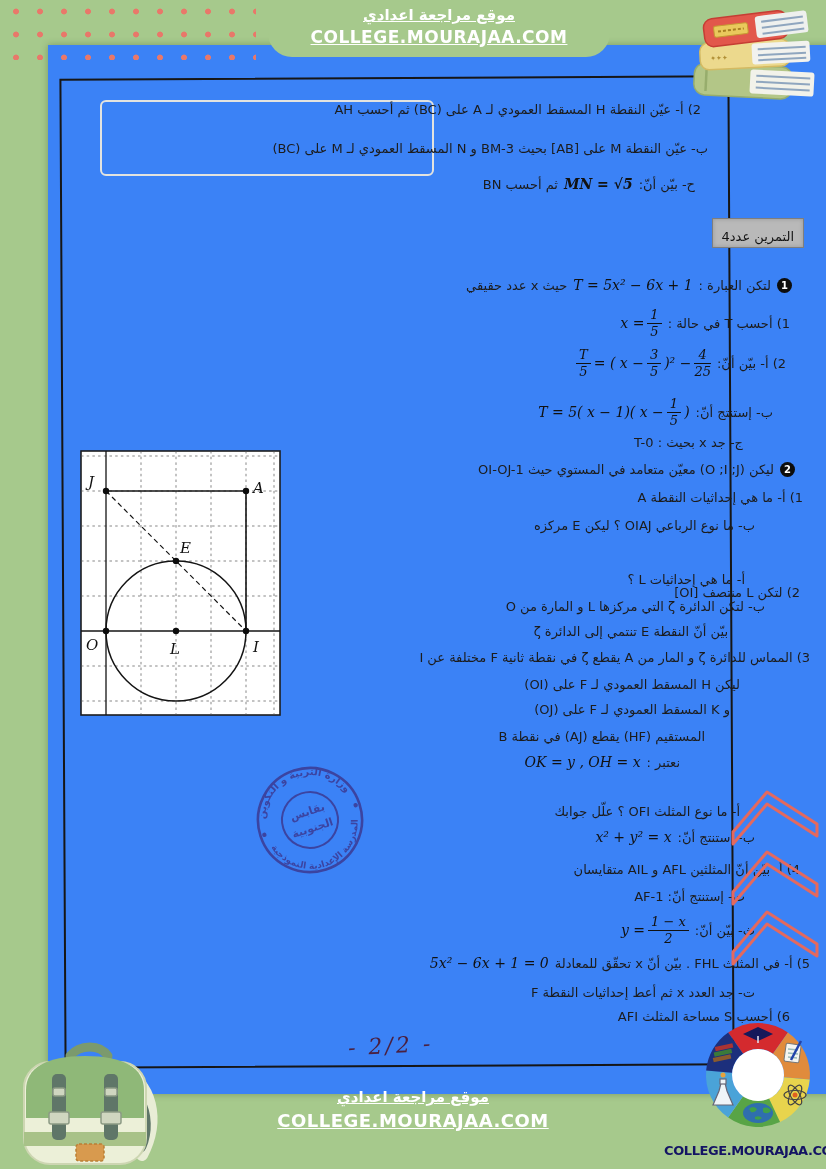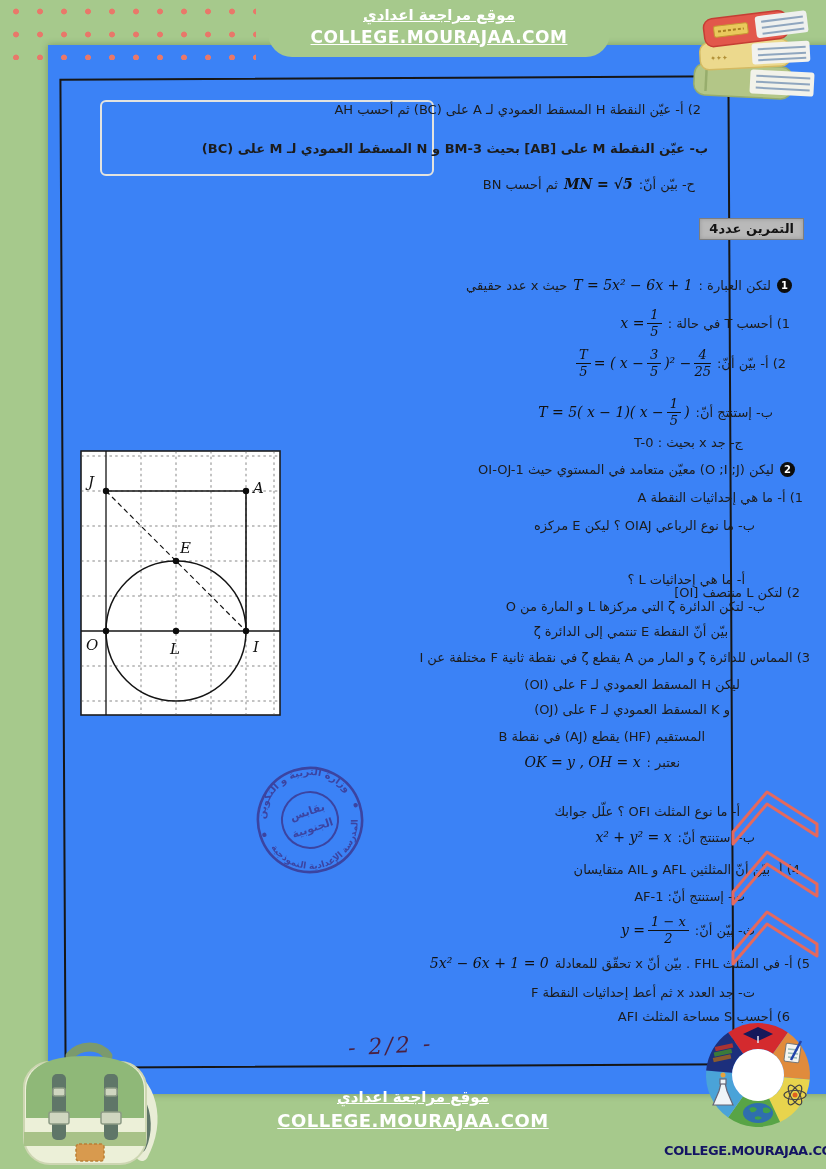--- a/index.html
+++ b/index.html
@@ -47,21 +47,21 @@
   }
   .frac{display:inline-flex;flex-direction:column;text-align:center;line-height:1.05;font-size:13px;}
   .frac .fn{border-bottom:1px solid #111;padding:0 3px 1px;}
   .frac .fd{padding-top:1px;}
   .marker{
     display:inline-flex;width:15px;height:15px;border-radius:50%;background:#0d0d0d;color:#fff;
     font-size:10px;font-style:normal;font-weight:bold;align-items:center;justify-content:center;flex:0 0 auto;
   }
   .extitle{
     position:absolute;background:#b9b9b9;border:1px solid #7e7e7e;color:#141414;
-    font-weight:bold;font-size:13px;padding:2px 9px 3px;direction:rtl;white-space:nowrap;
+    font-weight:normal;font-size:13px;padding:10px 9px 3px;direction:rtl;white-space:nowrap;
     box-shadow:inset 0 0 4px #999;
   }
   .pagenum{
     position:absolute;font-family:"DejaVu Serif",serif;font-style:italic;font-size:22px;
     color:#4a2040;letter-spacing:3px;transform:rotate(-3deg);
   }
   .logo-caption{
     position:absolute;left:664px;top:1143px;width:162px;text-align:center;z-index:7;
     font-size:13px;font-weight:bold;color:#141464;letter-spacing:-0.4px;
   }
@@ -78,21 +78,21 @@
   <div class="l2">COLLEGE.MOURAJAA.COM</div>
 </div>
 
 <div class="paper">
   <div class="frame"></div>
   <div class="ghostbox"></div>
 
   <div class="ln" style="top:57px;right:141px;">
     <span>2) أ- عيّن النقطة H المسقط العمودي لـ A على (BC) ثم أحسب AH</span>
   </div>
-  <div class="ln" style="top:96px;right:134px;font-weight:bold;">
+  <div class="ln" style="top:96px;right:134px;">
     <span>ب- عيّن النقطة M على [AB] بحيث BM-3 و N المسقط العمودي لـ M على (BC)</span>
   </div>
   <div class="ln" style="top:131px;right:147px;">
     <span>ح- بيّن أنّ:</span>
     <span class="m" style="font-weight:bold;">MN = √5</span>
     <span>ثم أحسب BN</span>
   </div>
 
   <div class="extitle" style="top:173px;right:38px;">التمرين عدد4</div>
 

